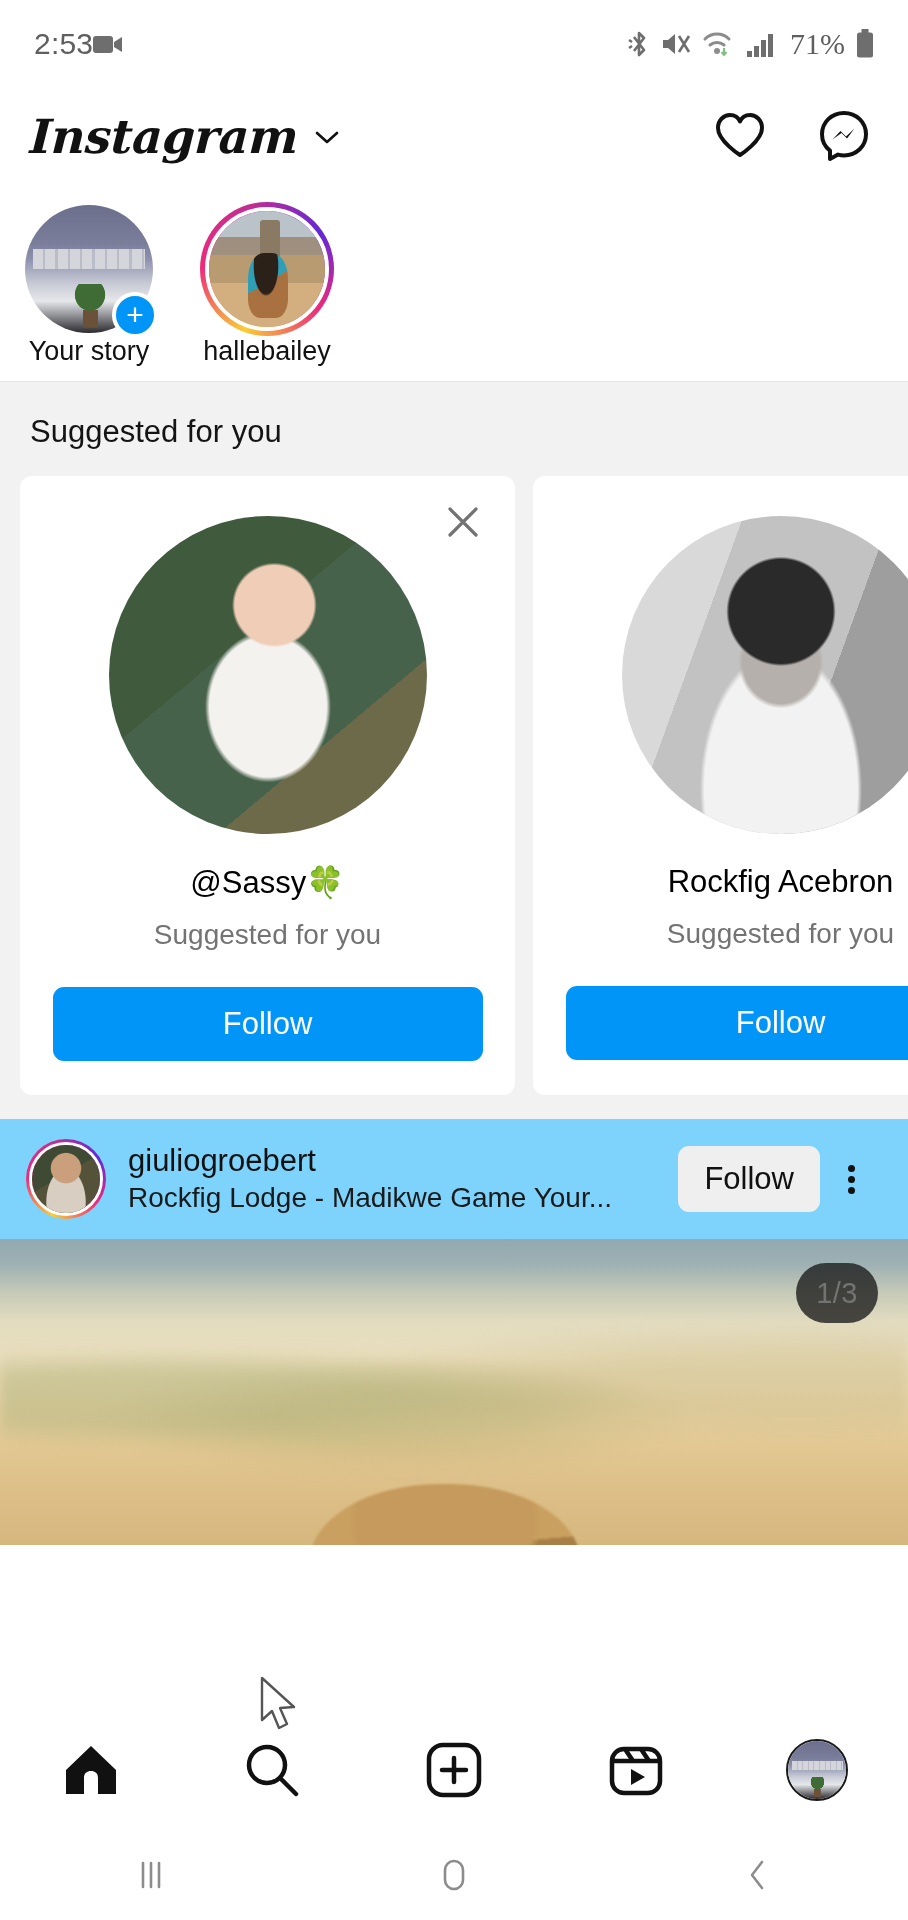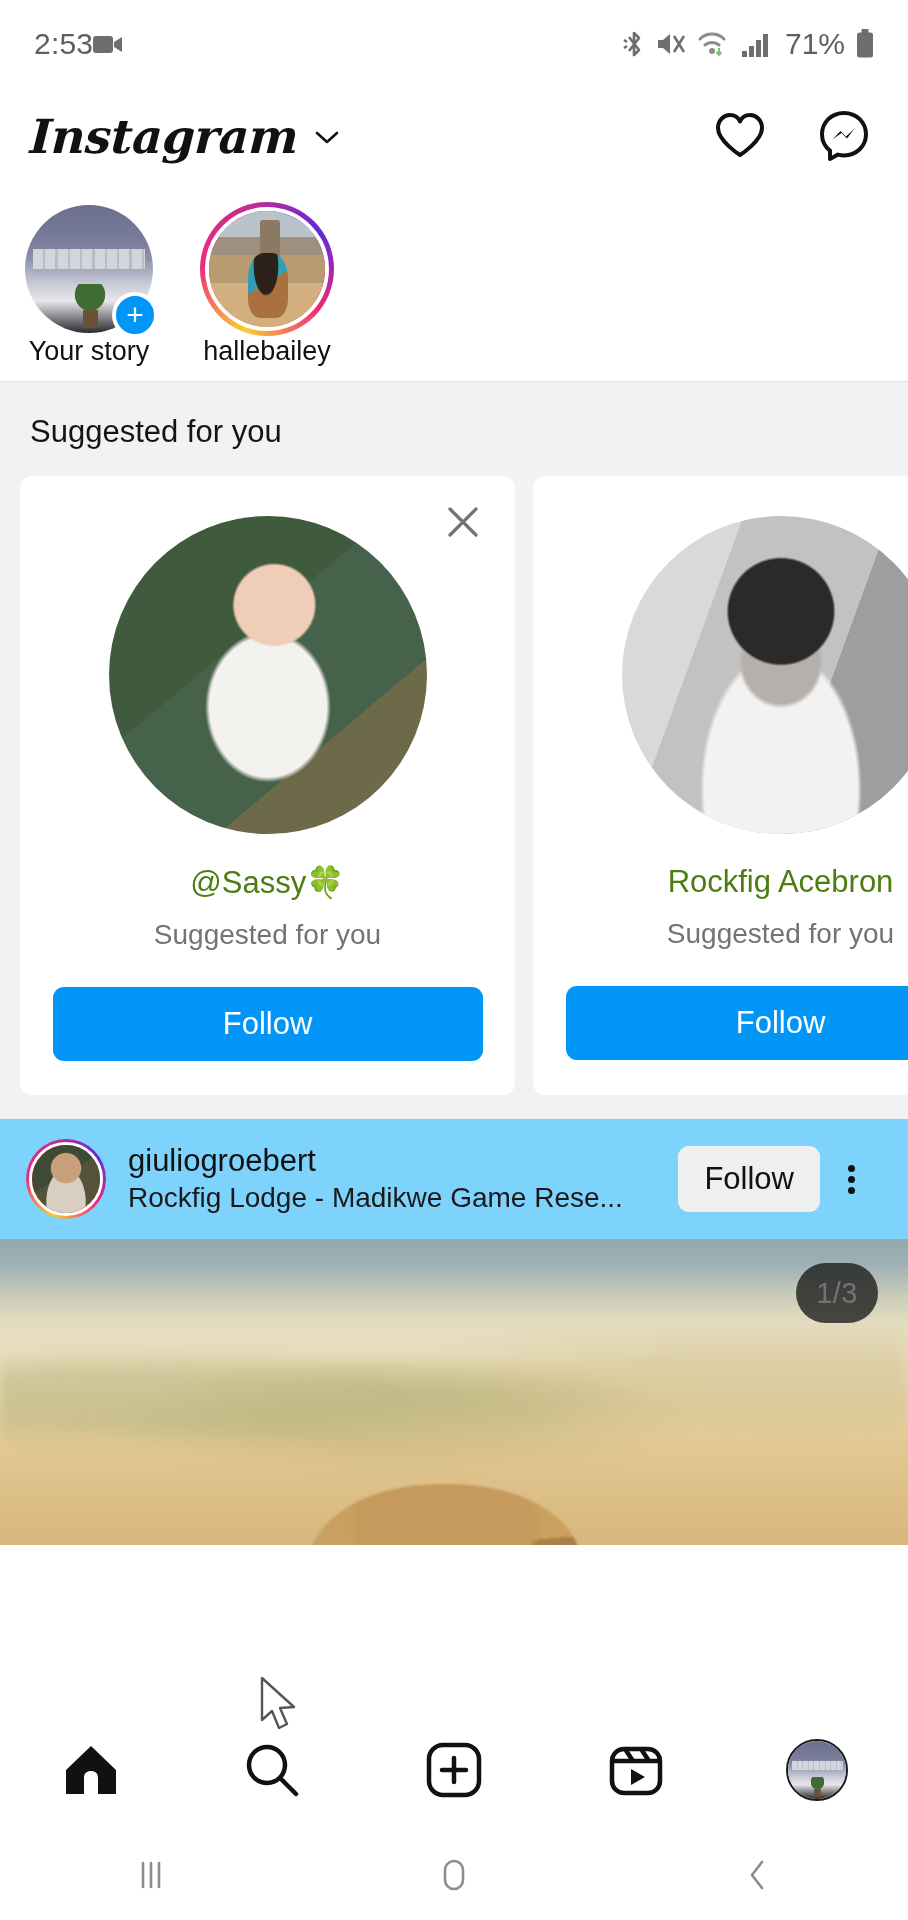--- a/index.html
+++ b/index.html
@@ -13,21 +13,21 @@
   .screen { position:relative; width:908px; height:1920px; background:#fff; overflow:hidden; }
 
   
   .statusbar {
     height:88px; display:flex; align-items:center;
     padding:0 34px; color:#6e6e6e;
   }
   .sb-left { display:flex; align-items:center; }
   .sb-time { font-size:30px; color:#5f5f5f; letter-spacing:.2px; }
   .sb-right { margin-left:auto; display:flex; align-items:center; gap:11px; }
-  .sb-pct { font-size:30px; color:#5f5f5f; margin-left:3px; }
+  .sb-pct { font-size:30px; color:#5f5f5f; margin-left:3px;font-family:Liberation Serif, serif; }
   .ic { display:block; }
 
   
   .appbar {
     height:96px; display:flex; align-items:center;
     padding:0 30px;
   }
   .logo-wrap { display:flex; align-items:flex-end; gap:14px; }
   .ig-logo {
     font-family:"DejaVu Serif", serif;
@@ -112,21 +112,21 @@
     display:flex; flex-direction:column; align-items:center;
   }
   .sg-close {
     position:absolute; top:26px; right:32px;
     width:40px; height:40px; cursor:pointer;
   }
   .sg-avatar {
     width:318px; height:318px; border-radius:50%;
     overflow:hidden; margin-top:14px;
   }
-  .sg-name { margin-top:30px; font-size:31px; color:#4d7c0f; white-space:nowrap; }
+  .sg-name { margin-top:30px; font-size:31px; color:#000000; white-space:nowrap; }
   .sg-sub { margin-top:18px; font-size:28px; color:#737373; }
   .sg-follow {
     margin-top:36px; width:430px; height:74px;
     background:#0095f6; color:#fff; border:none; border-radius:11px;
     font-size:31px; font-family:inherit; cursor:pointer;
   }
   .av-sassy {
     width:100%; height:100%;
     background:
       radial-gradient(circle at 52% 28%,#f0cdb6 0 14%,transparent 15%),
@@ -346,21 +346,21 @@
   </div>
 
   <div class="post-head">
     <div class="ph-ring">
       <div class="ph-inner">
         <div class="av-giulio"></div>
       </div>
     </div>
     <div class="ph-text">
       <span class="ph-user">giuliogroebert</span>
-      <span class="ph-loc">Rockfig Lodge - Madikwe Game Rese...</span>
+      <span class="ph-loc">Rockfig Lodge - Madikwe Game Your...</span>
     </div>
     <button class="ph-follow">Follow</button>
     <div class="ph-more">
       <div>
         <div class="dot3"></div>
           <div class="dot3"></div>
           <div class="dot3"></div>
       </div>
     </div>
   </div>

